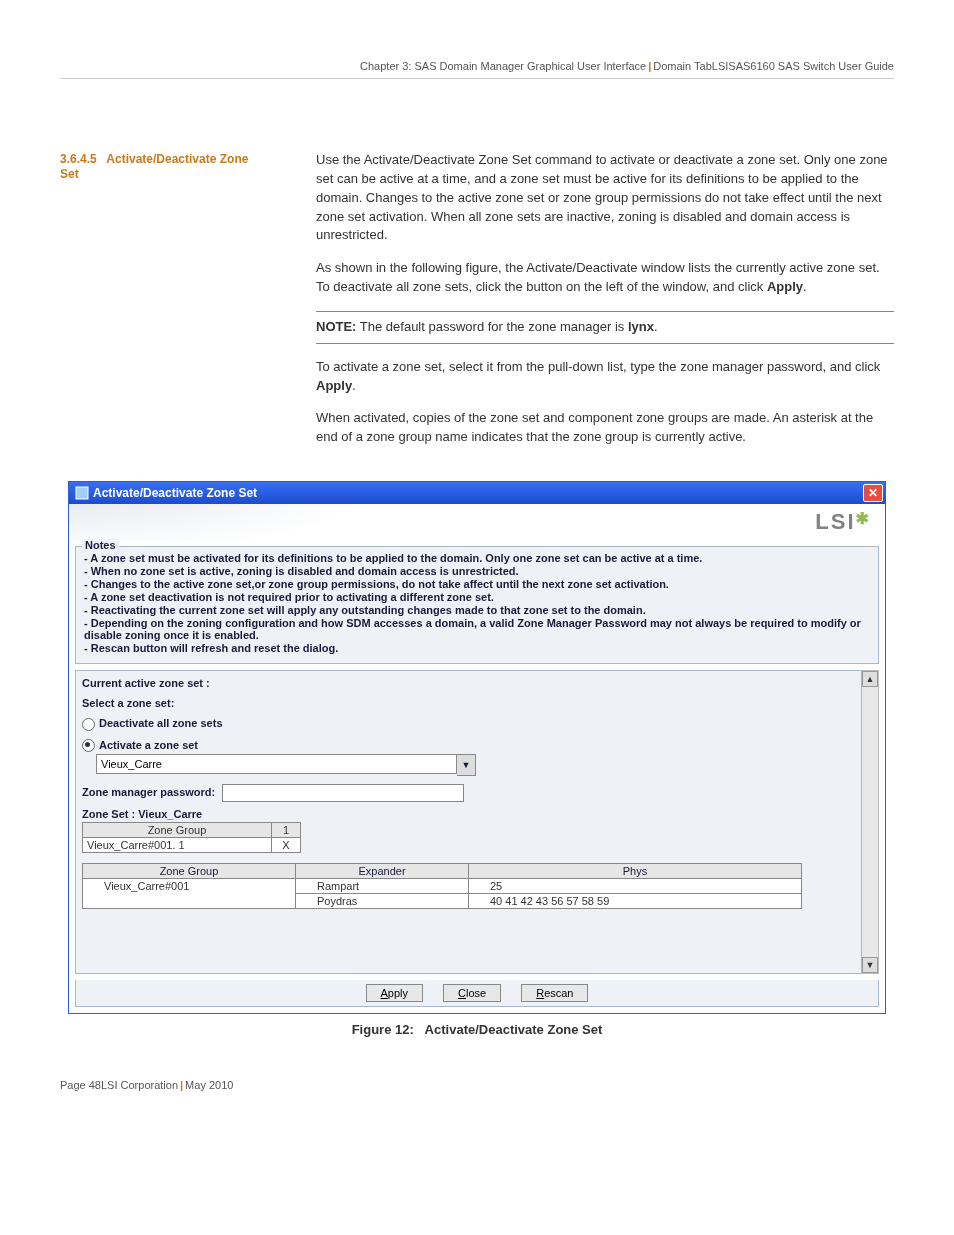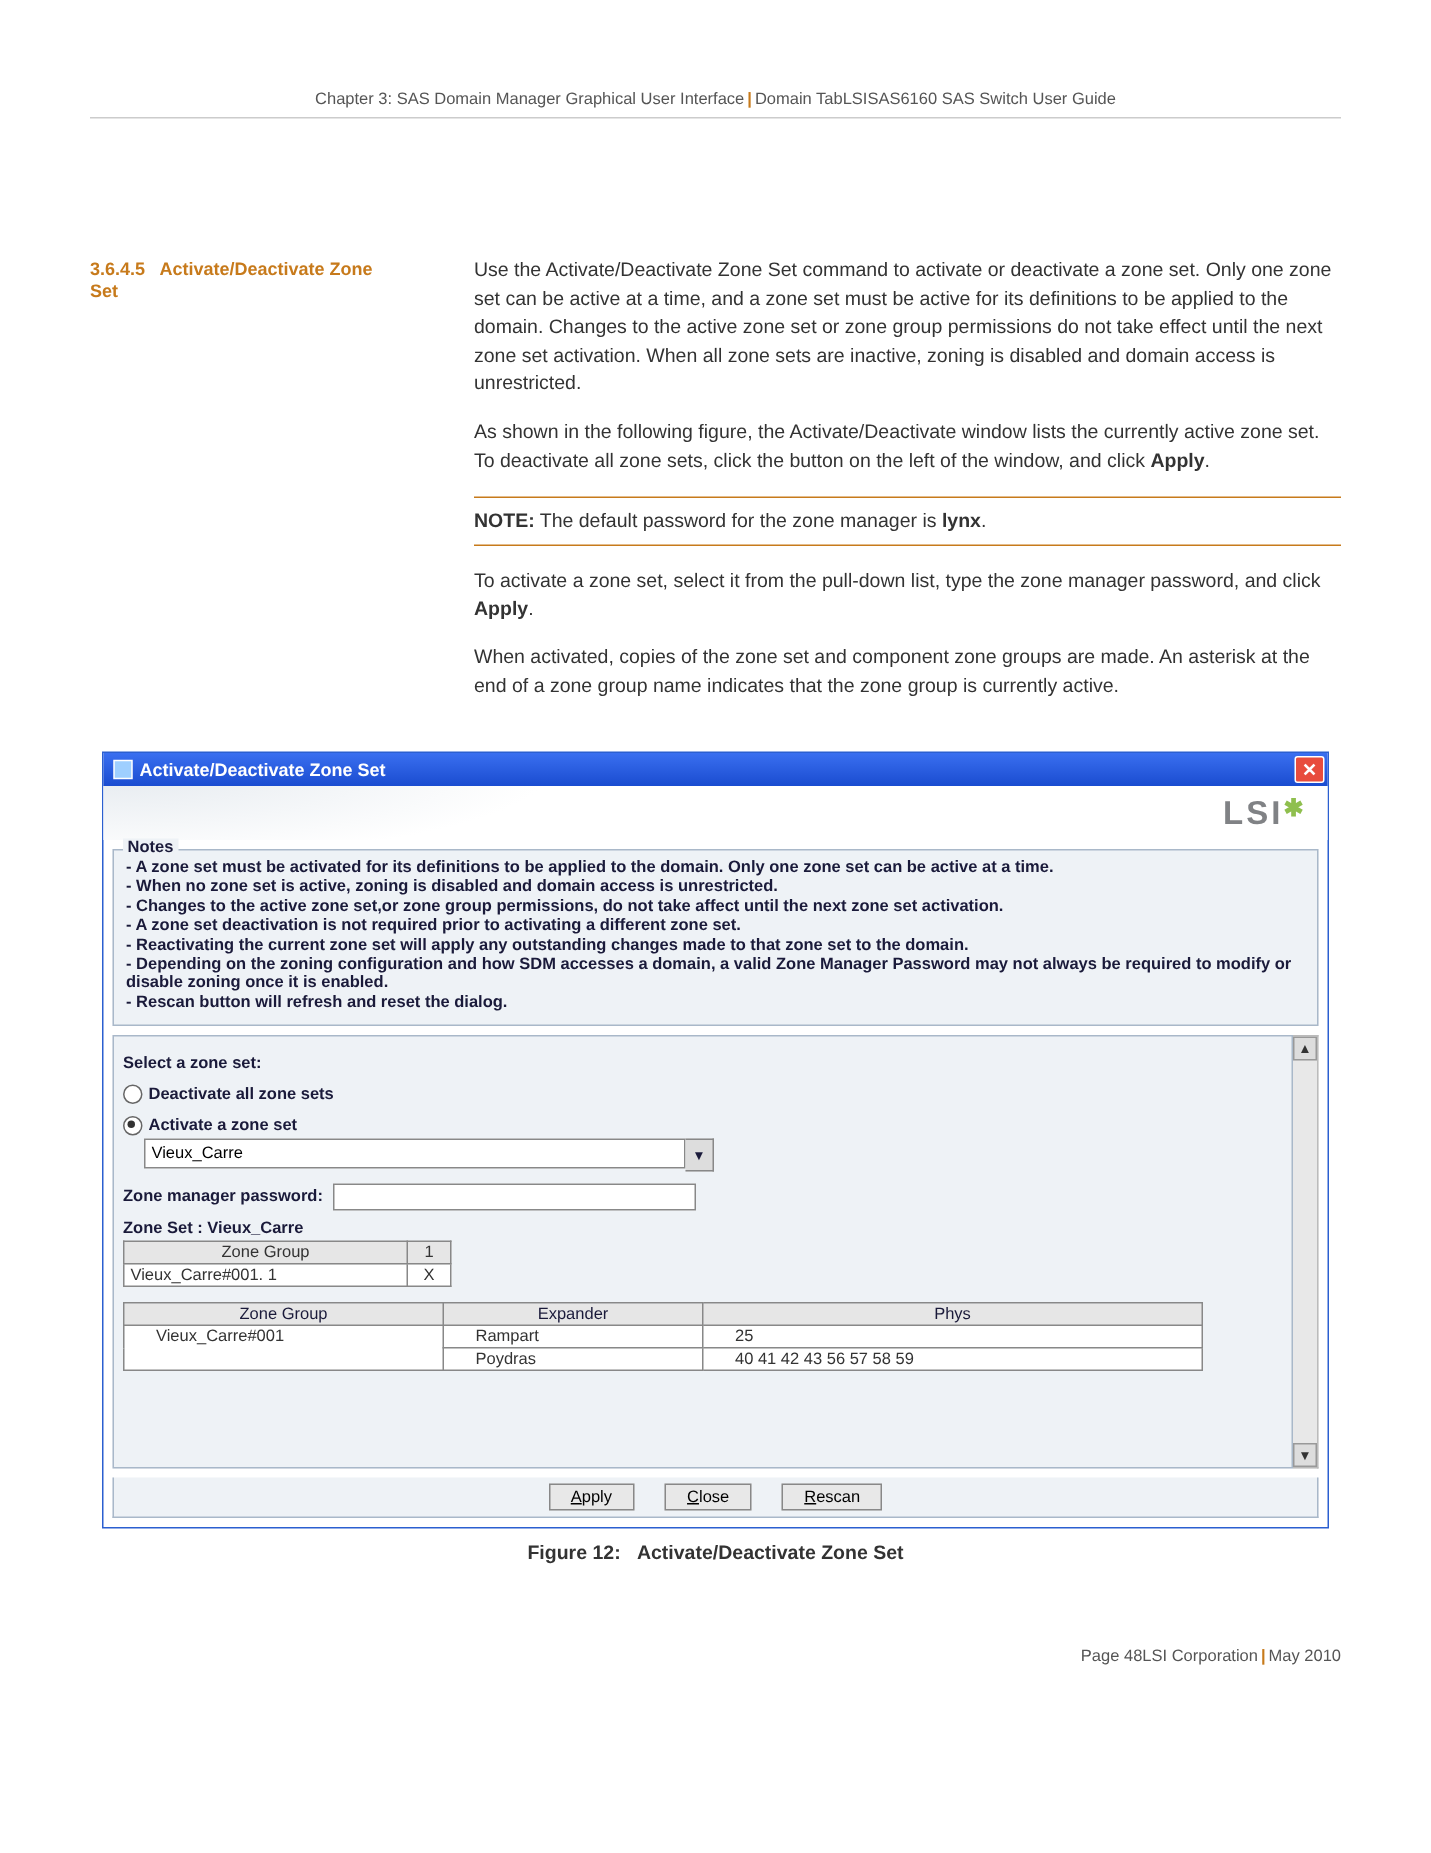--- a/index.html
+++ b/index.html
@@ -1,17 +1,17 @@
 <!DOCTYPE html>
 <html><head>
 <meta charset="utf-8">
 <style>
   body{margin:0;padding:0;font-family:'Myriad Pro','Segoe UI',Arial,sans-serif;font-size:13px;color:#333;background:#fff;width:954px}
   .page{padding:60px 60px 40px 60px;box-sizing:border-box;width:954px}
-  .header{display:flex;justify-content:center;font-size:11px;color:#555;padding-bottom:6px;border-bottom:1px solid #ccc;margin-bottom:92px}
+  .header{display:flex;justify-content:flex-end;font-size:11px;color:#555;padding-bottom:6px;border-bottom:1px solid #ccc;margin-bottom:72px}
   .header .sep{color:#c77a1b;font-weight:bold;margin:0 2px}
   .content{display:flex;gap:46px}
   .left-col{flex:0 0 210px}
   .sec-num{color:#c77a1b;font-weight:bold;font-size:12px;margin-right:6px}
   .sec-title{color:#c77a1b;font-weight:bold;font-size:12px}
   .right-col{flex:1;font-size:13px;line-height:1.45}
   .right-col p{margin:0 0 14px 0}
   .note-line{border-top:1px solid #c77a1b;border-bottom:1px solid #c77a1b;padding:6px 0;margin:14px 0}
   .note-line b{font-weight:bold}
   .figwrap{margin-top:20px}
@@ -39,21 +39,21 @@
   .ztable1{border-collapse:collapse;margin-top:2px;font-size:11px}
   .ztable1 th,.ztable1 td{border:1px solid #888;background:#fff;padding:1px 4px;font-weight:normal;color:#333}
   .ztable1 th{background:#e6e6e6;text-align:center}
   .ztable2{border-collapse:collapse;margin-top:10px;font-size:11px;width:720px}
   .ztable2 th{border:1px solid #888;background:#e6e6e6;text-align:center;font-weight:normal;padding:1px}
   .ztable2 td{border:1px solid #888;background:#fff;padding:1px 21px;font-weight:normal;color:#333}
   .btnrow{background:#eef2f6;border:1px solid #a9b8c9;border-top:none;margin:0 6px 6px 6px;padding:4px 0;display:flex;justify-content:center;gap:20px}
   .jbtn{border:1px solid #888;background:#e8e8e8;font-size:11px;padding:2px 14px;font-family:inherit}
   .jbtn u{text-decoration:underline}
   .caption{text-align:center;font-weight:bold;margin-top:8px;font-size:13px}
-  .footer{display:flex;justify-content:flex-end;font-size:11px;color:#555;margin-top:50px;padding-top:6px}
+  .footer{display:flex;justify-content:flex-start;font-size:11px;color:#555;margin-top:36px;padding-top:6px}
   .footer .sep{color:#c77a1b;font-weight:bold;margin:0 2px}
   .row-tight{margin:2px 0}
 </style>
 </head>
 <body>
 
 <div class="page">
   <div class="header">
     <div><span>Chapter 3: SAS Domain Manager Graphical User Interface</span><span class="sep">|</span><span>Domain Tab</span></div>
     <div>LSISAS6160 SAS Switch User Guide</div>
@@ -96,20 +96,21 @@
         <div class="line">- A zone set must be activated for its definitions to be applied to the domain. Only one zone set can be active at a time.</div>
         <div class="line">- When no zone set is active, zoning is disabled and domain access is unrestricted.</div>
         <div class="line">- Changes to the active zone set,or zone group permissions, do not take affect until the next zone set activation.</div>
         <div class="line">- A zone set deactivation is not required prior to activating a different zone set.</div>
         <div class="line">- Reactivating the current zone set will apply any outstanding changes made to that zone set to the domain.</div>
         <div class="line">- Depending on the zoning configuration and how SDM accesses a domain, a valid Zone Manager Password may not always be required to modify or disable zoning once it is enabled.</div>
         <div class="line">- Rescan button will refresh and reset the dialog.</div>
       </div>
       <div class="mainpane">
         <div class="maincontent">
+          <div class="row-tight">Current active zone set :</div>
           <div class="row-tight" style="margin-top:8px">Select a zone set:</div>
           <div class="row-tight" style="margin-top:8px">
             <span class="radio"></span><span>Deactivate all zone sets</span>
           </div>
           <div class="row-tight" style="margin-top:8px">
             <span class="radio on"></span><span>Activate a zone set</span>
           </div>
           <div class="dd">
             <input value="Vieux_Carre" style="">
             <div class="arrow">▼</div>

